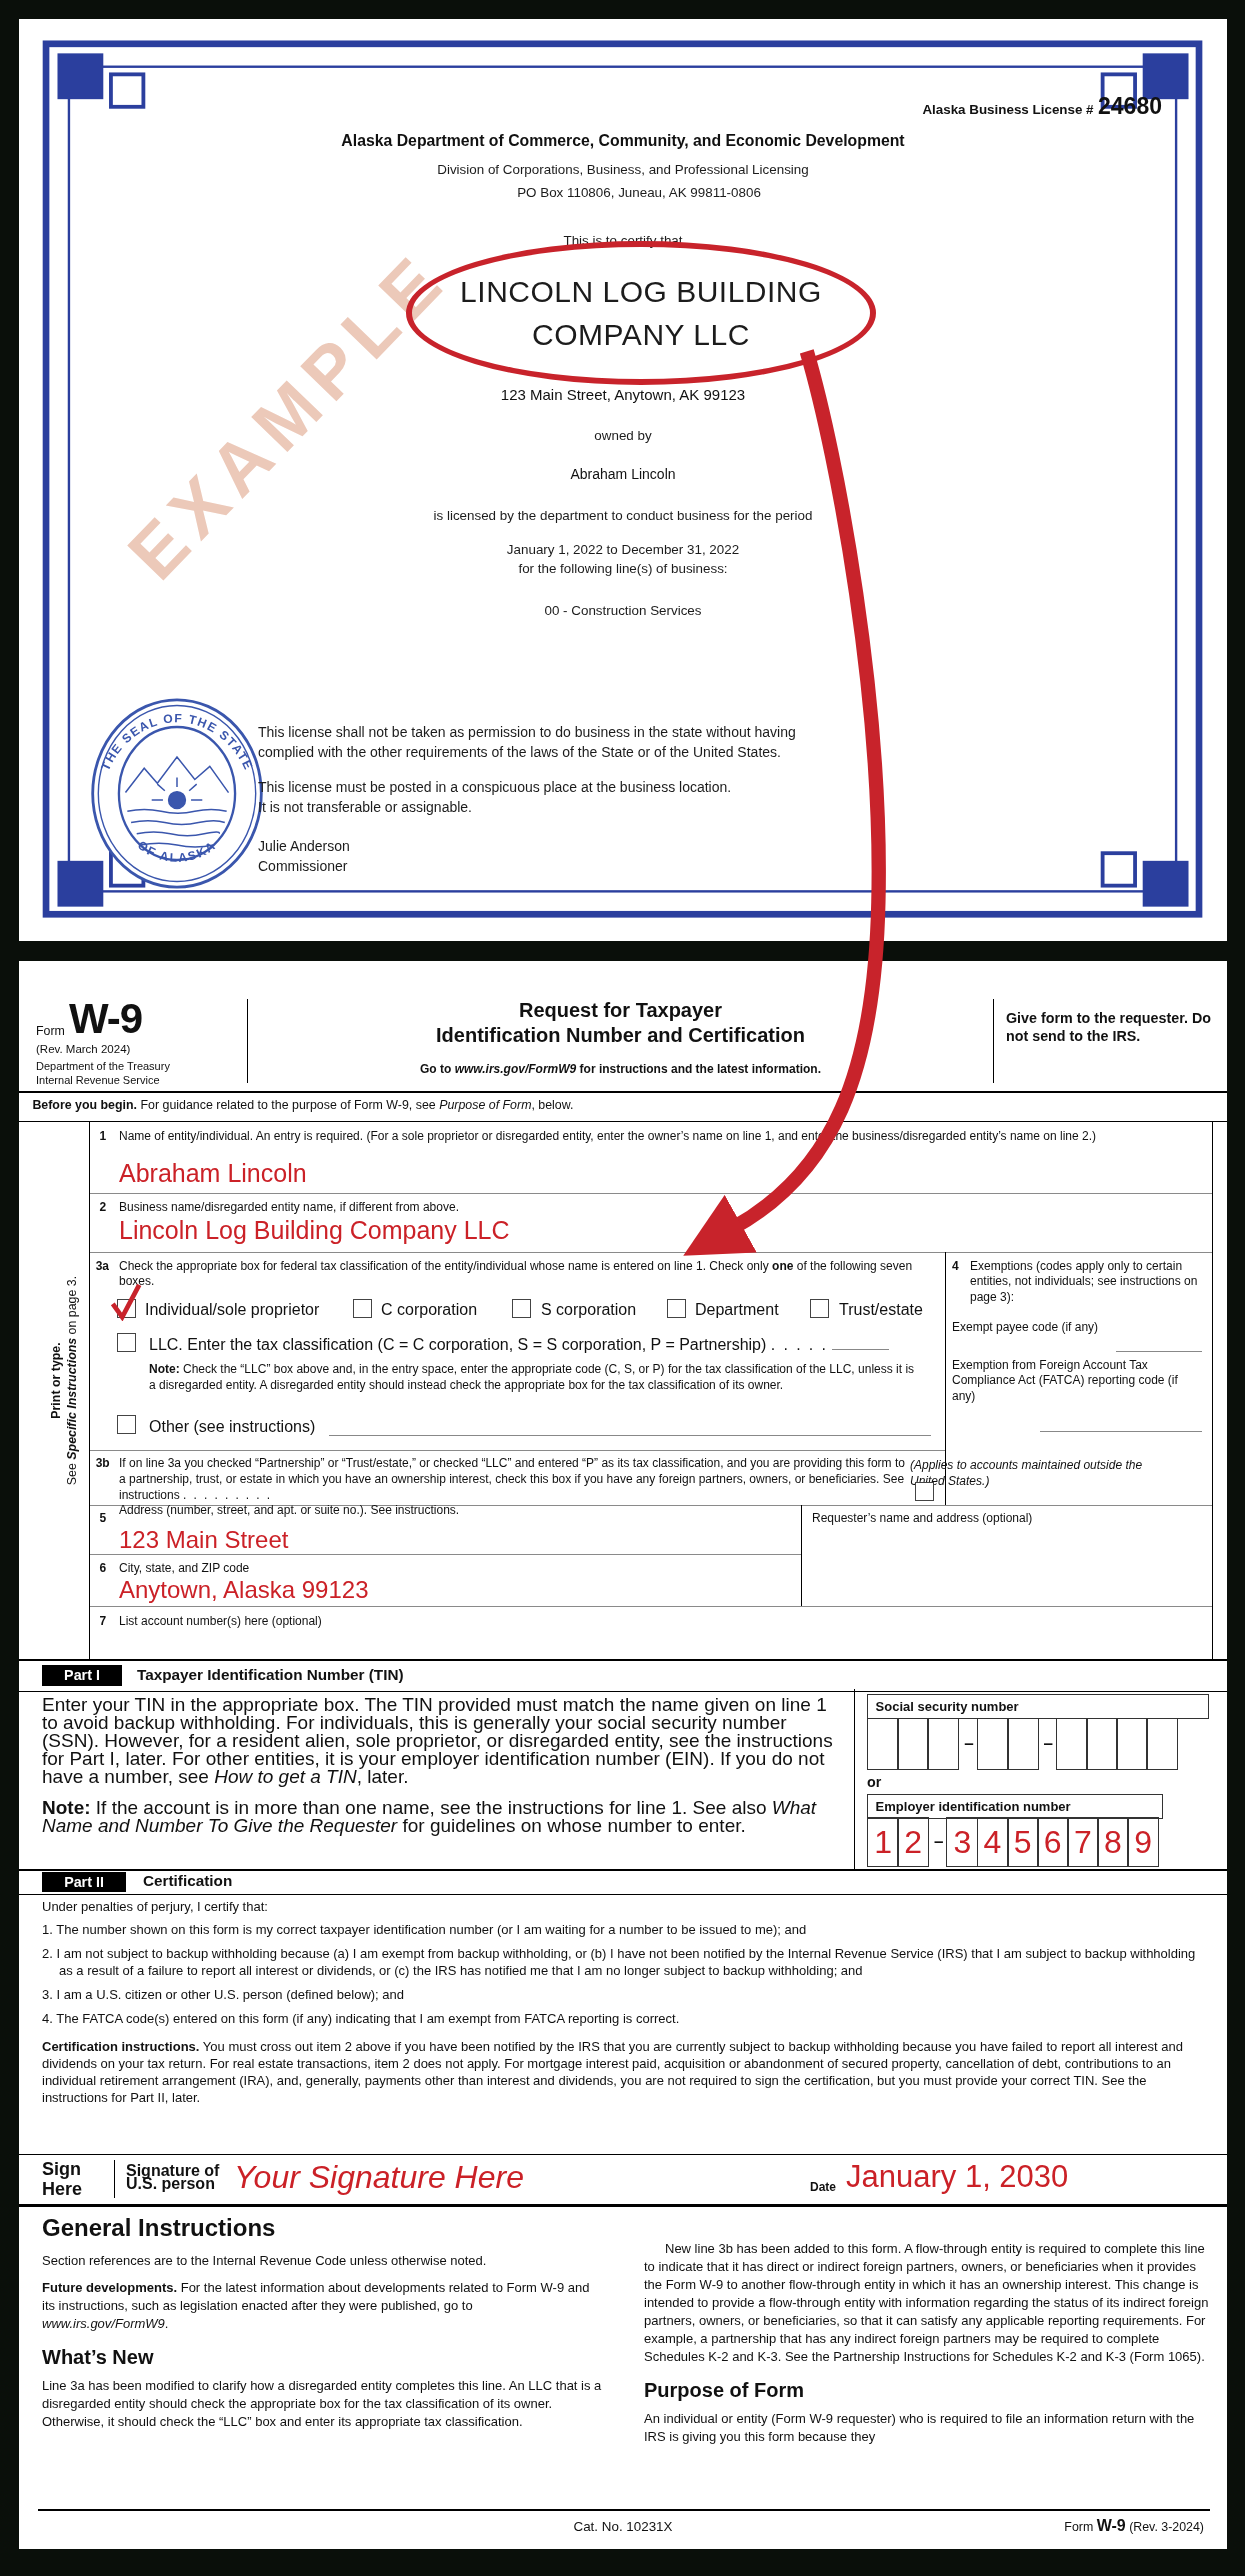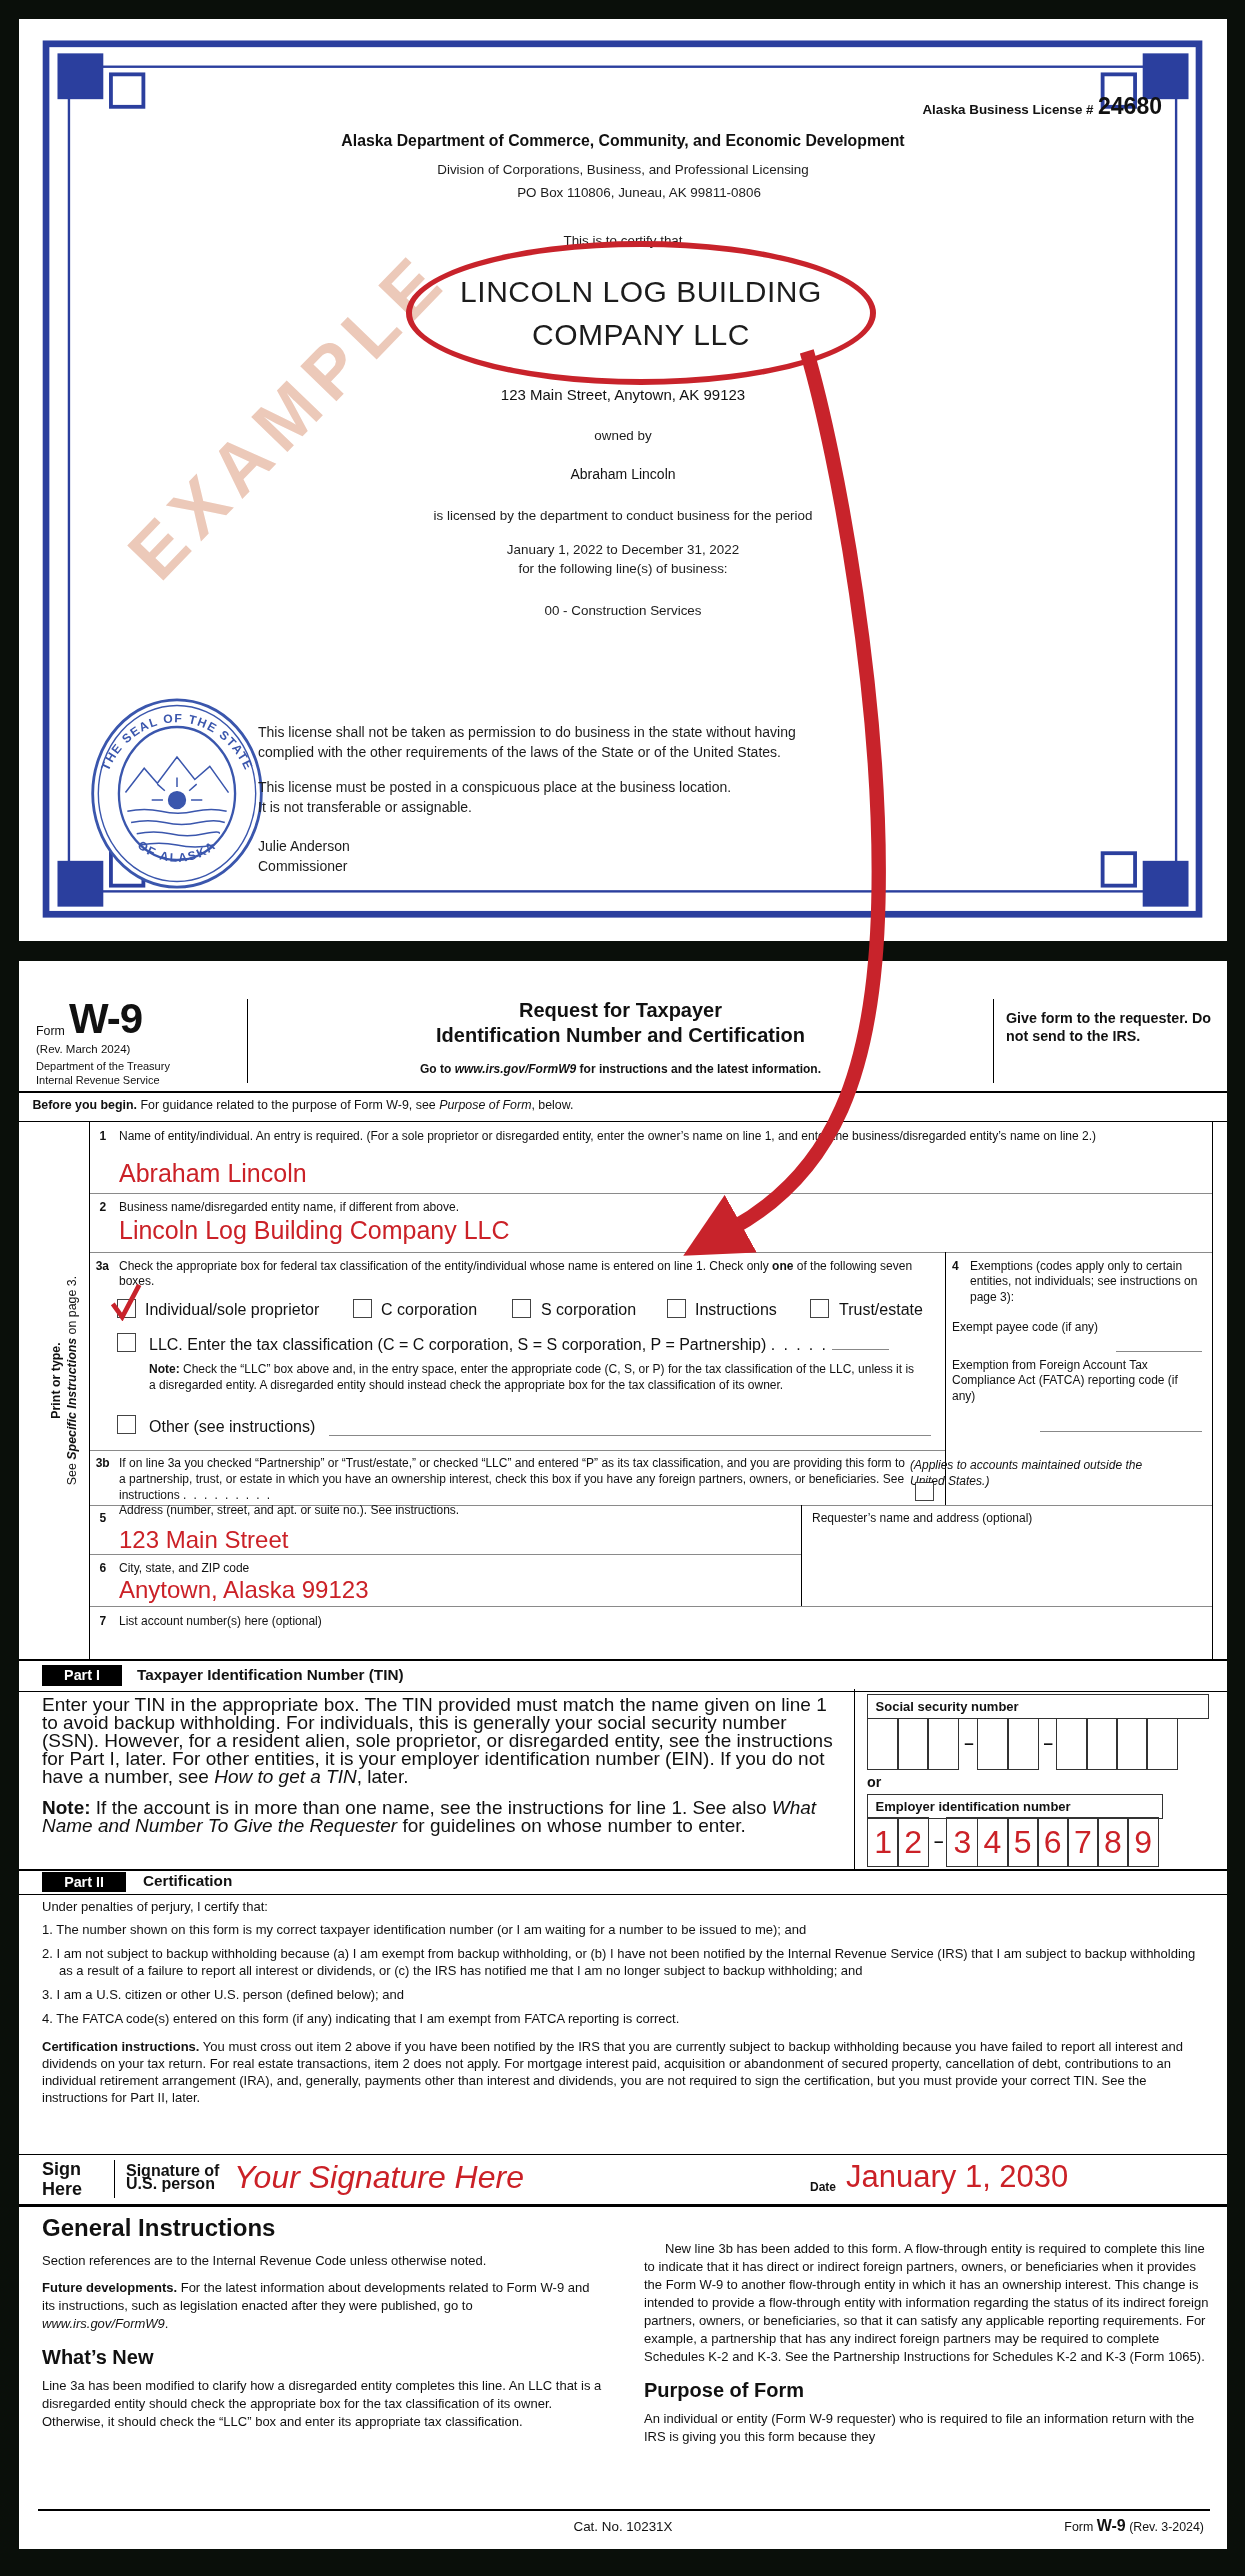--- a/index.html
+++ b/index.html
@@ -180,21 +180,21 @@
       <span>Check the appropriate box for federal tax classification of the entity/individual whose name is entered on line 1. Check only </span><span style="font-weight:bold;">one</span><span> of the following seven boxes.</span>
     </div>
 
     <span class="cb" style="left:27px;top:178px;"></span>
     <span class="cbl" style="left:55px;top:180px;">Individual/sole proprietor</span>
     <span class="cb" style="left:263px;top:178px;"></span>
     <span class="cbl" style="left:291px;top:180px;">C corporation</span>
     <span class="cb" style="left:422px;top:178px;"></span>
     <span class="cbl" style="left:451px;top:180px;">S corporation</span>
     <span class="cb" style="left:577px;top:178px;"></span>
-    <span class="cbl" style="left:605px;top:180px;">Instructions</span>
+    <span class="cbl" style="left:605px;top:180px;">Department</span>
     <span class="cb" style="left:720px;top:178px;"></span>
     <span class="cbl" style="left:749px;top:180px;">Trust/estate</span>
 
     <svg class="a" style="left:19px;top:160px;width:34px;height:40px;" viewBox="0 0 36 42">
       <polyline points="4,24 14,38 32,4" fill="none" stroke="#c8232b" stroke-width="5"></polyline>
     </svg>
 
     <span class="cb" style="left:27px;top:212px;"></span>
     <span class="cbl" style="left:59px;top:215px;">
       <span>LLC. Enter the tax classification (C = C corporation, S = S corporation, P = Partnership)</span>

